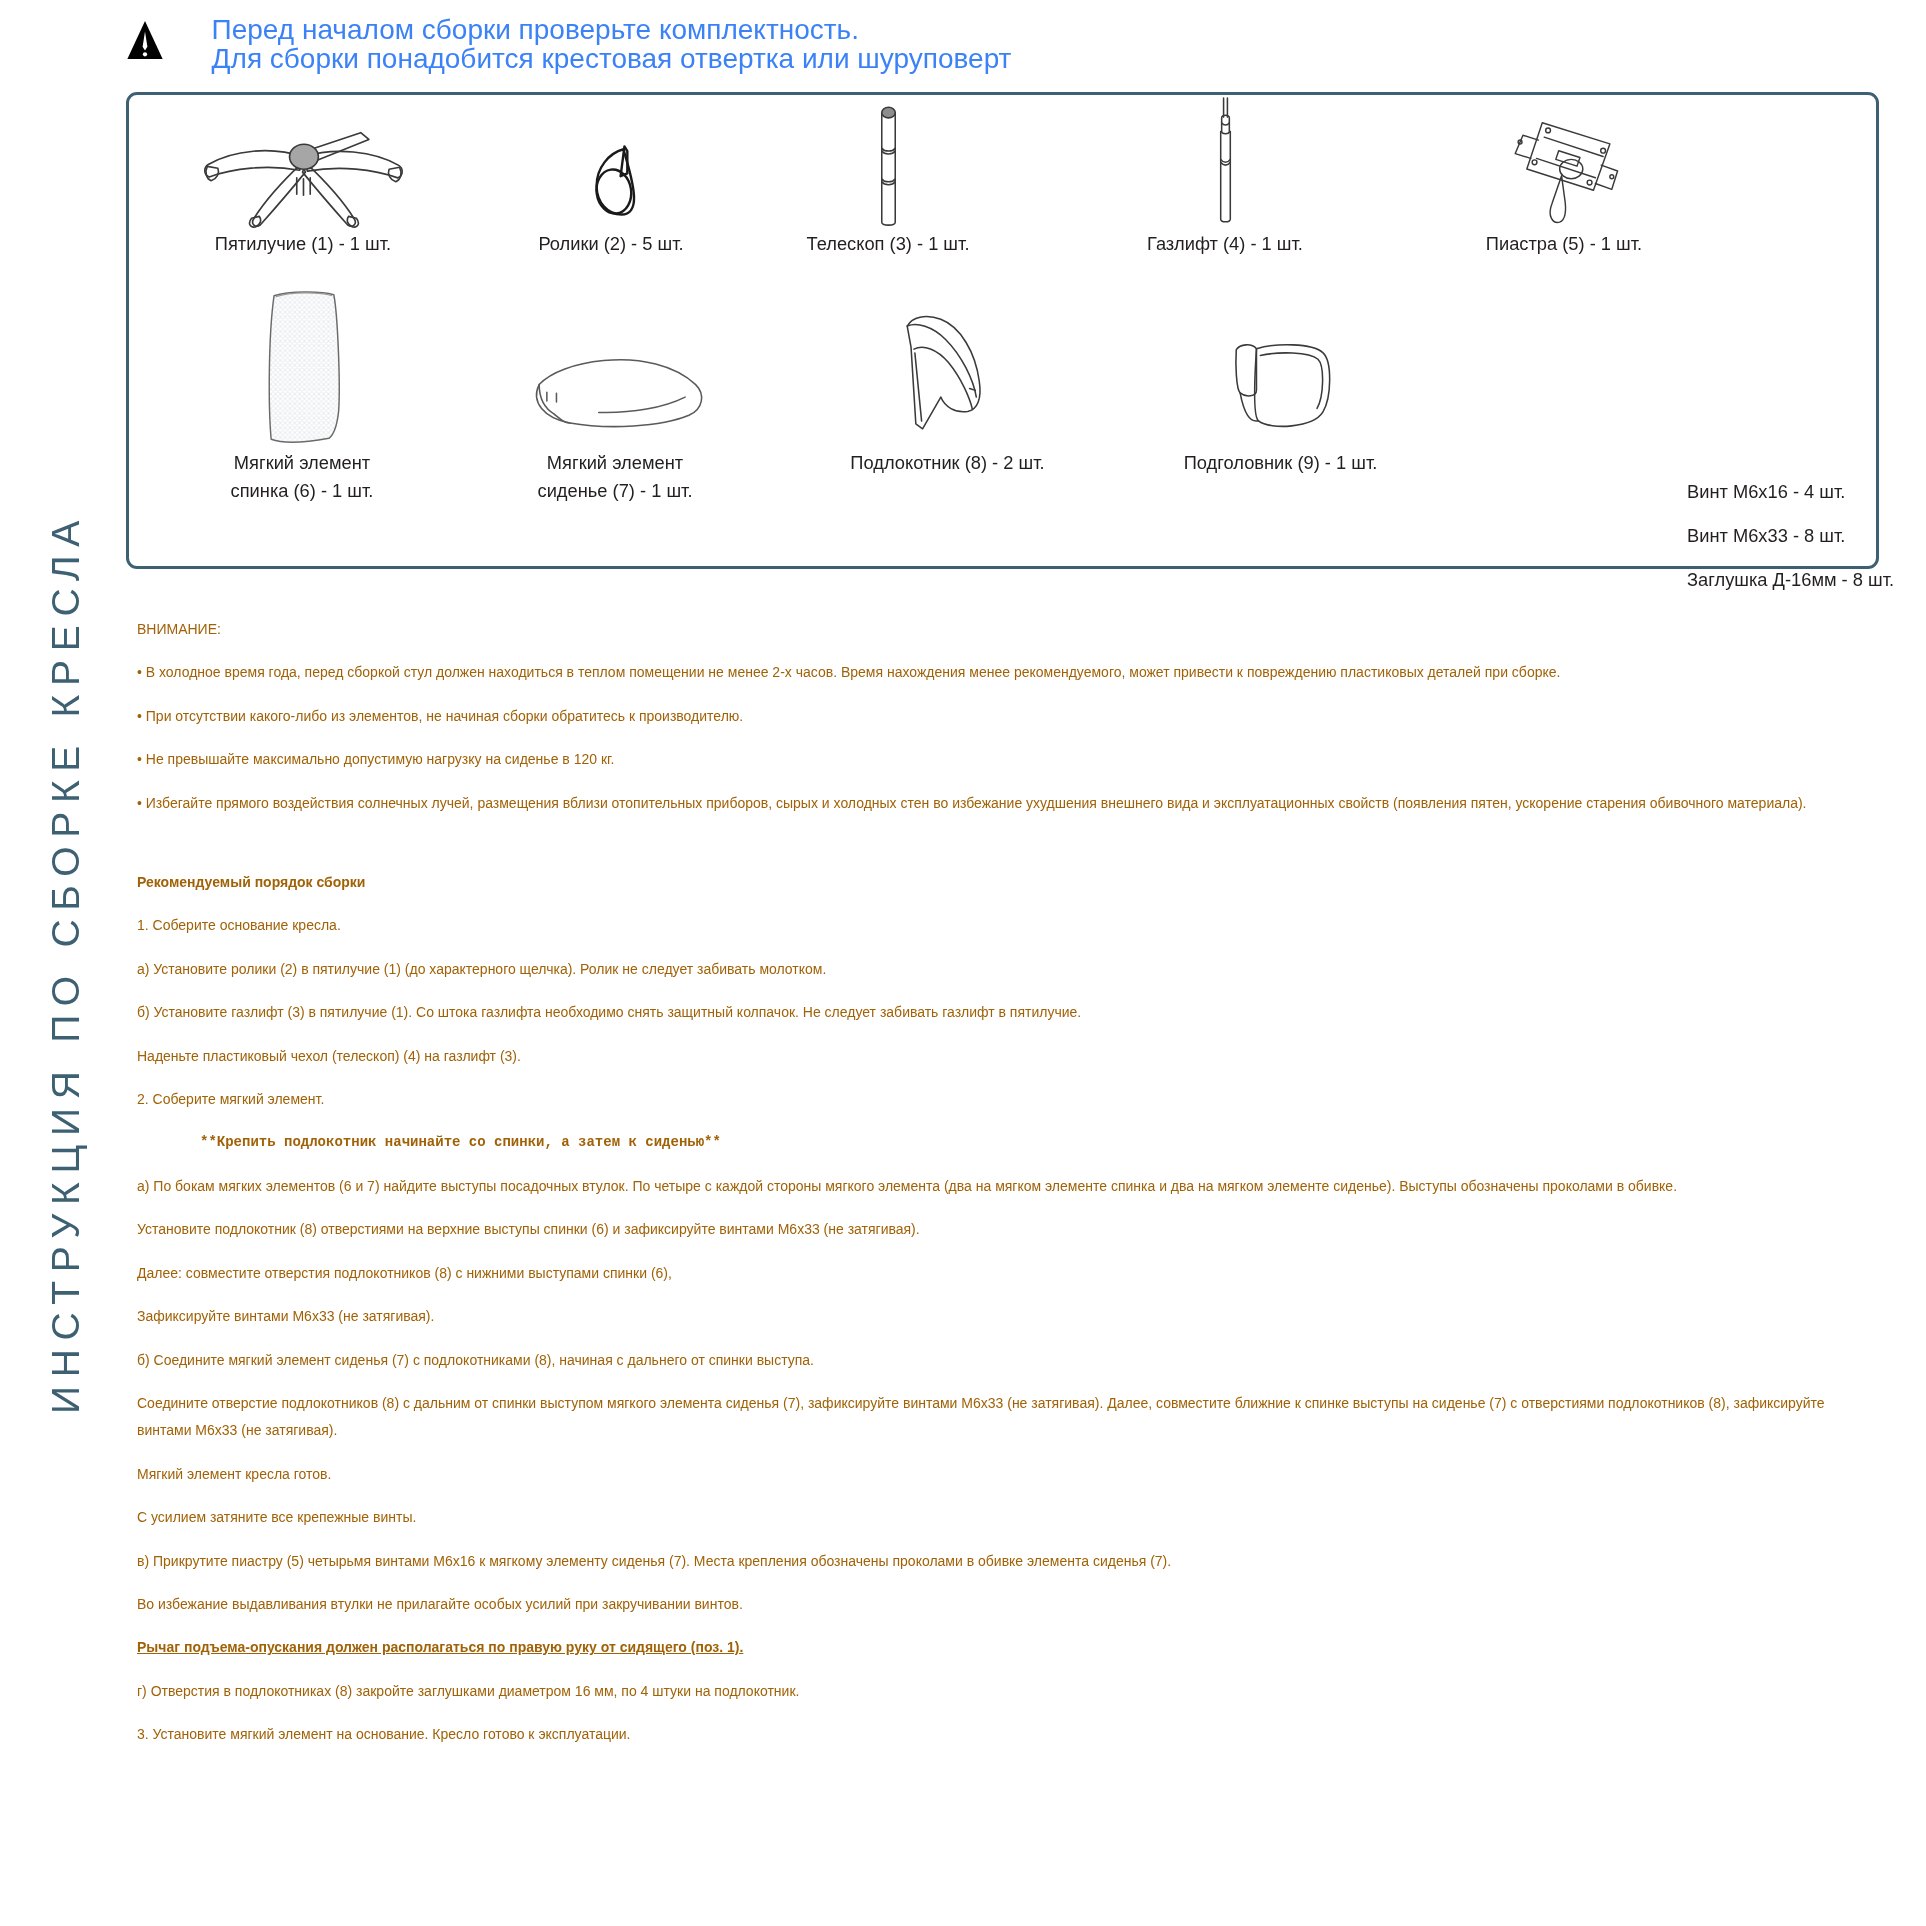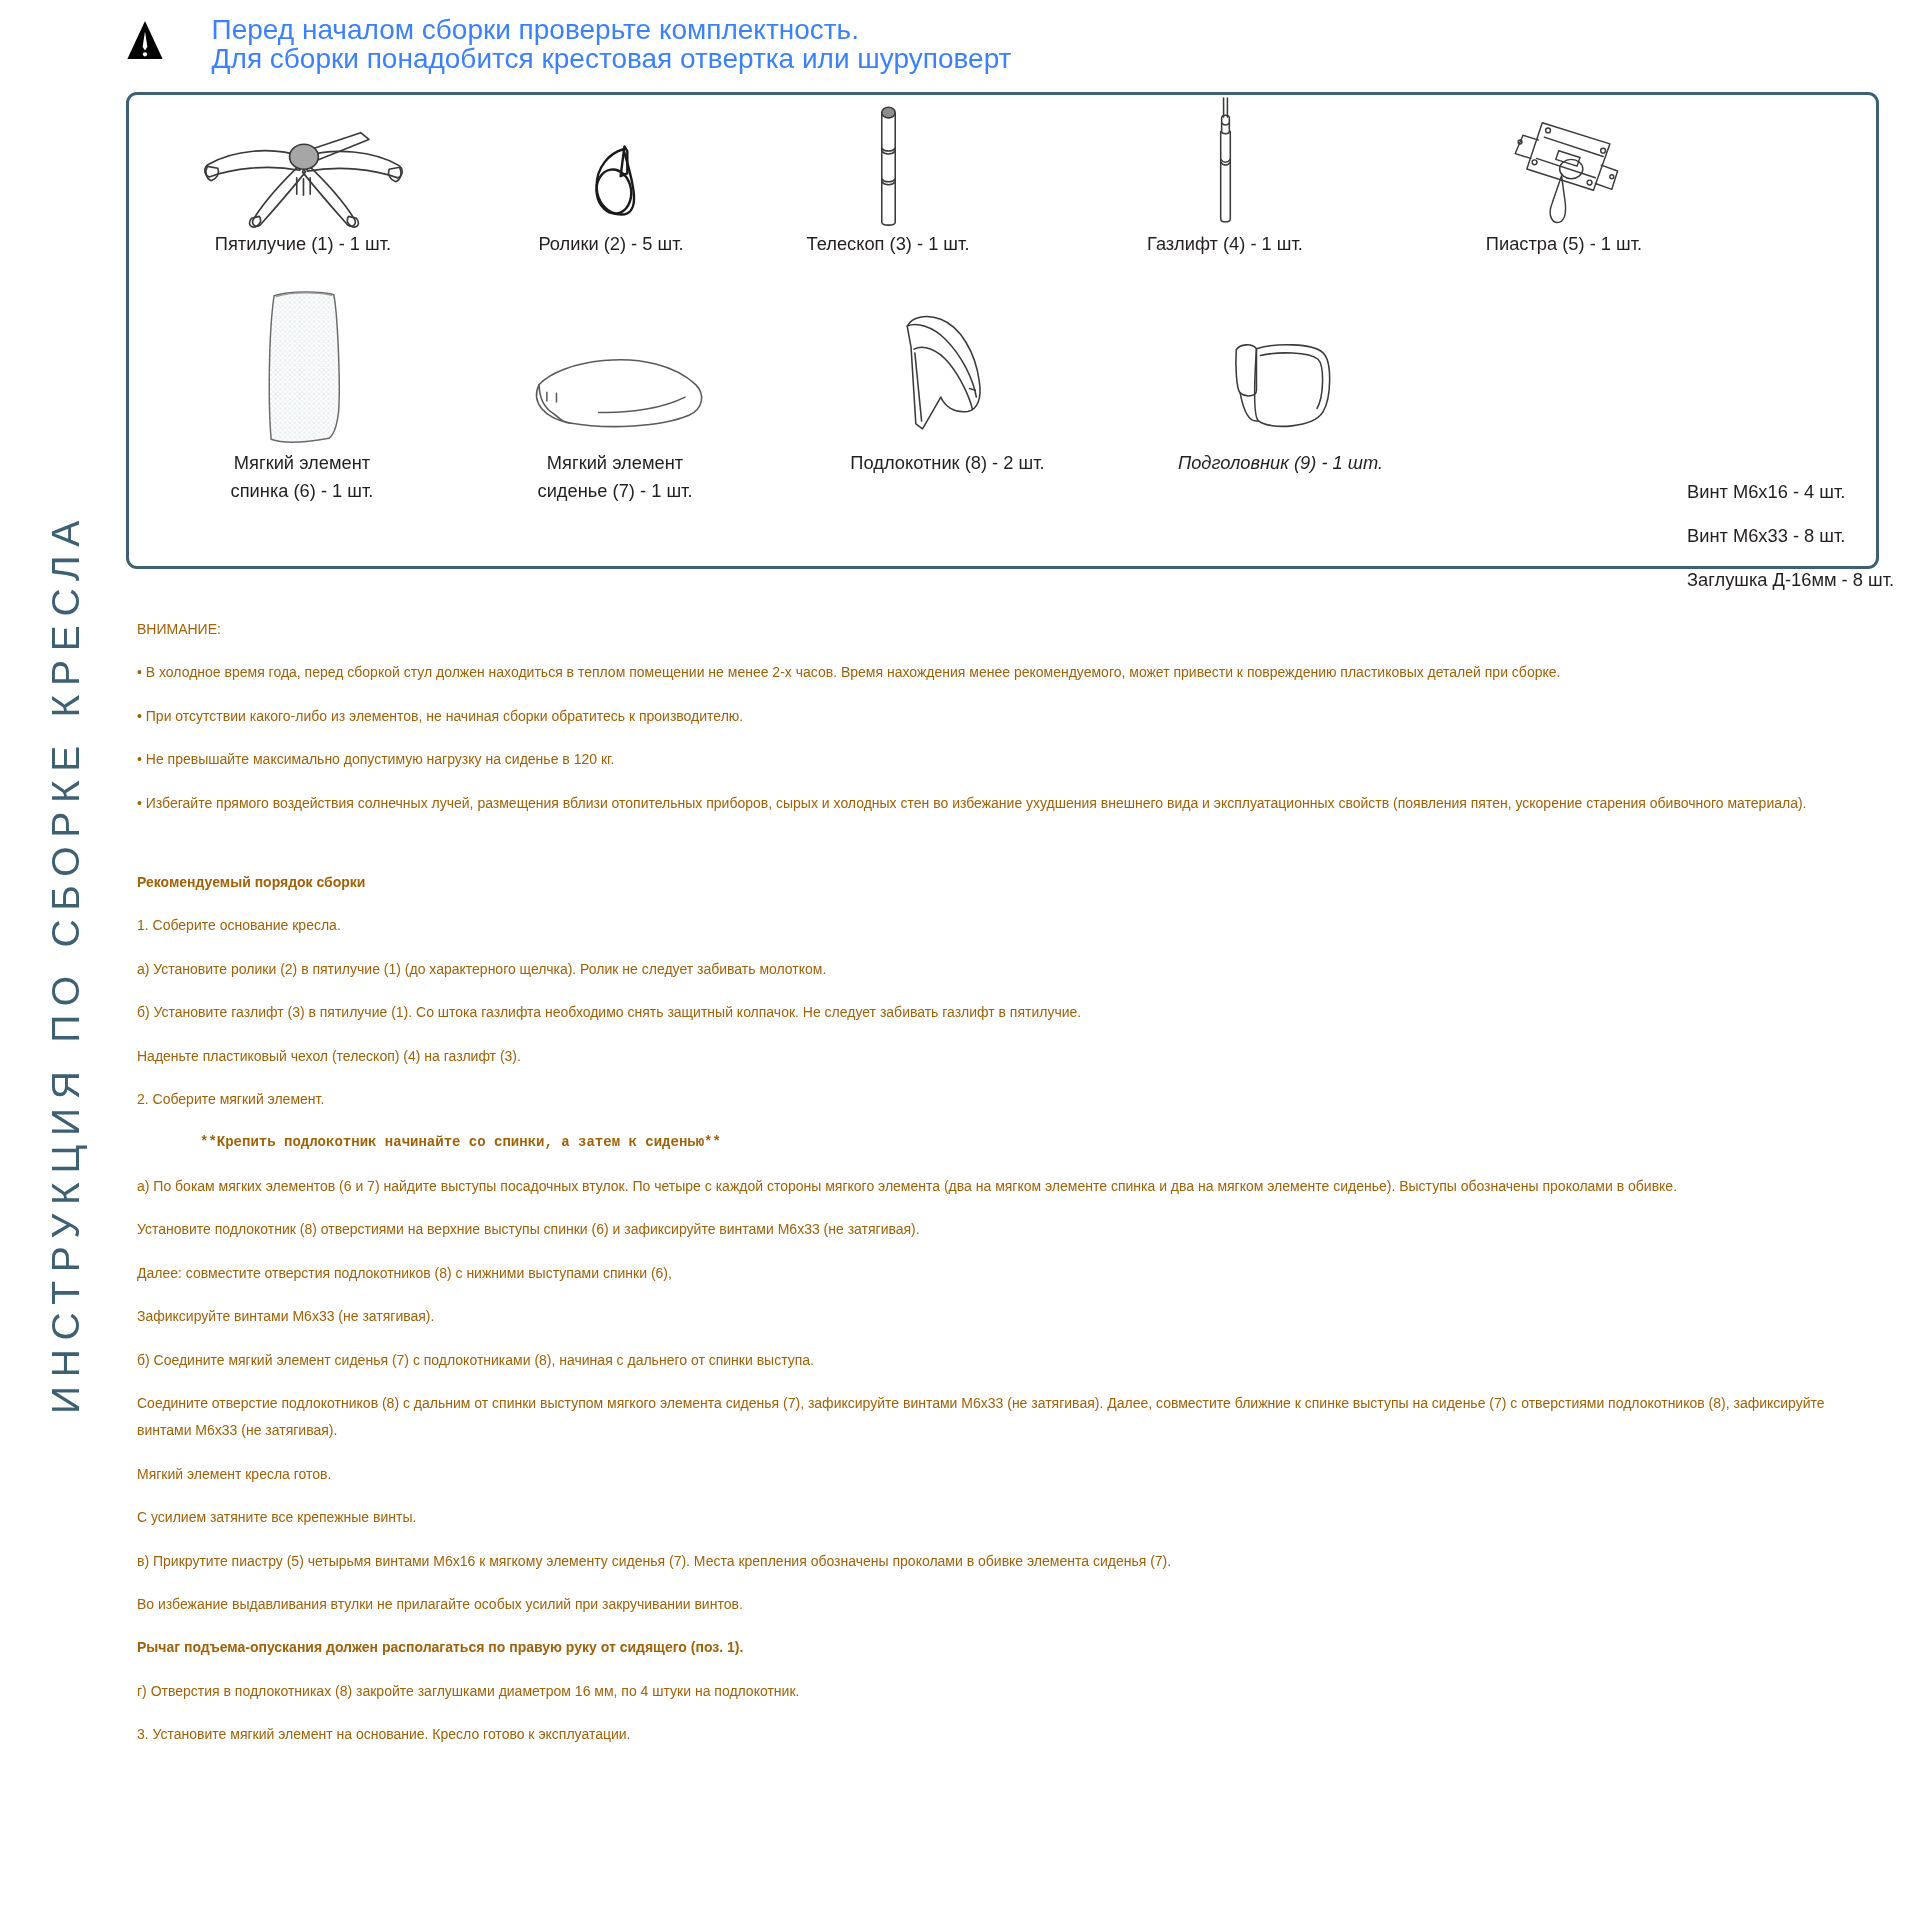--- a/index.html
+++ b/index.html
@@ -118,21 +118,21 @@
     width: 1762px;
   }
   .ptxt {
     font-size: 14px;
     line-height: 27.4px;
     color: #a16207;
     margin: 16px;
   }
   .ptxt.head { margin-bottom: 1px; }
   .ptxt.bold { font-weight: bold; }
-  .ptxt.bold-underline { font-weight: bold; }
+  .ptxt.bold-underline { font-weight: bold; text-decoration: underline; }
   .ptxt.center-bold {
     font-weight: bold;
     padding-left: 63px;
     font-family: Liberation Mono, monospace;
   }
   .spacer-block { height: 20px; }
   .bullet-row {
     display: block;
   }
 </style>
@@ -287,21 +287,21 @@
           <path d="M40 48 C60 40 92 48 120 76 C154 110 178 160 184 196"></path>
           <path d="M54 96 C74 86 102 96 126 124 C152 156 170 196 176 222"></path>
           <path d="M56 104 L70 246"></path>
           <path d="M170 178 L182 182"></path>
         </g>
       </svg>
     </div>
     <div class="part-label">Подлокотник (8) - 2 шт.</div>
   </div>
 
-  <div class="part-cell" style="left:1002px; top:193px; width:299px;font-style:italic;">
+  <div class="part-cell" style="left:1002px; top:193px; width:299px;">
     <div class="part-art" style="height:159px;">
       <svg width="125" height="111" viewBox="0 0 260 230">
         <g fill="none" stroke="#3a3a3a" stroke-width="3.2" stroke-linejoin="round" stroke-linecap="round">
           <path d="M38 28 C46 16 70 14 80 26 L80 112 C80 126 58 128 46 118 C38 110 36 60 38 28 Z"></path>
           <path d="M80 26 C120 14 196 14 218 34 C238 52 236 128 218 158 C198 190 110 196 84 176 C70 164 78 60 80 26 Z"></path>
           <path d="M88 40 C126 32 190 32 208 48 C222 62 220 126 206 150"></path>
           <path d="M46 118 C54 160 66 180 84 176"></path>
         </g>
       </svg>
     </div>

